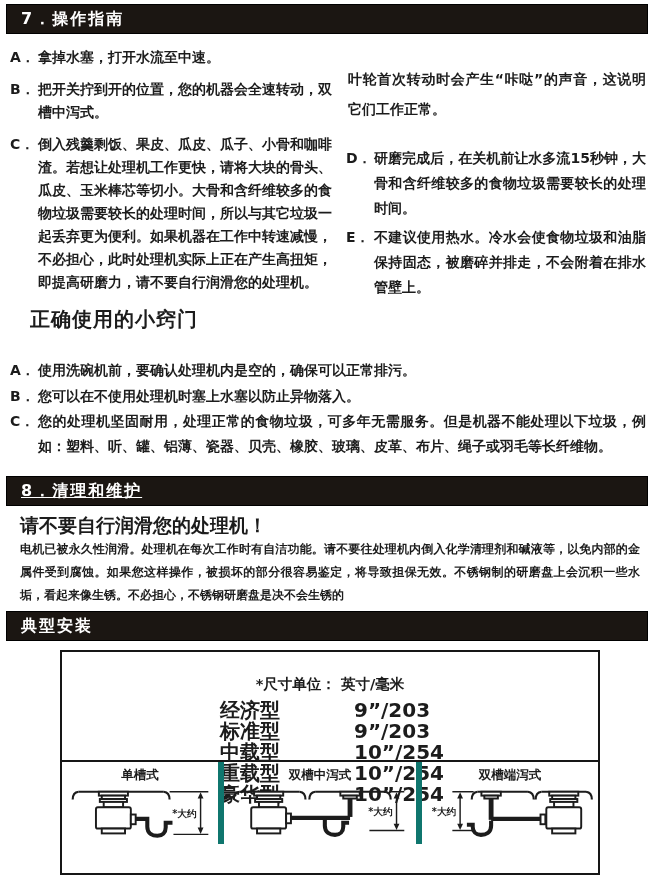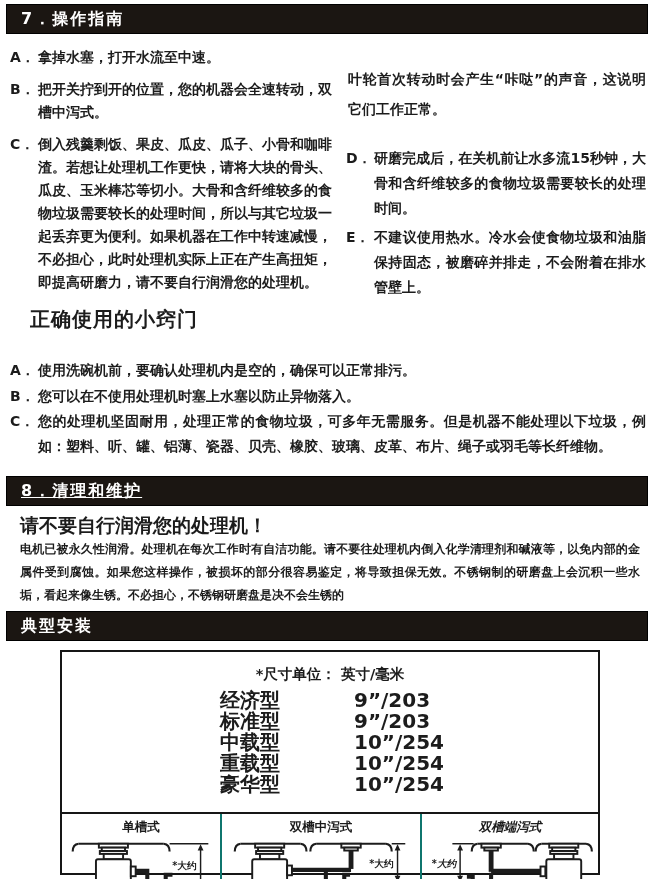--- a/index.html
+++ b/index.html
@@ -47,33 +47,33 @@
   .body8 { position:absolute; top:538px; left:20px; width:620px;
            font-size:12px; line-height:23px; text-align:justify; }
 
   
   .install-box {
     position:absolute; top:650px; left:60px;
     width:540px; height:225px;
     border:2px solid #161616; box-sizing:border-box;
     background:#fff;
   }
-  .size-table { height:160px; box-sizing:border-box; }
+  .size-table { height:98px; box-sizing:border-box;margin-top:10px; }
   .unit-header { text-align:center; font-size:14.5px; padding-top:13px; }
   .size-rows { margin:6px 0 0 158px; width:206px; font-size:20px; }
   .size-row { display:flex; justify-content:space-between; line-height:21px; }
   .size-row .model { text-align:left; }
   .size-row .size  { width:72px; text-align:center; }
 
   .panels { display:flex; border-top:2px solid #161616; height:82px; }
-  .panel { border-right:2px solid #0f766e; box-sizing:border-box; }
+  .panel { border-right:6px solid #0f766e; box-sizing:border-box; }
   .panel:last-child { border-right:none; }
   .panel.p1 { width:162px; }
   .panel.p2 { width:214px; }
-  .panel.p3 { width:180px;font-style:italic; }
+  .panel.p3 { width:180px; }
   .panel-label { text-align:center; font-size:12.5px; padding-top:5px; }
   svg.diagram { display:block; margin:0 auto; }
   svg.diagram .pipe   { fill:none; stroke:#1c1c1c; }
   svg.diagram .part   { fill:#ffffff; stroke:#1c1c1c; stroke-width:2; }
   svg.diagram .thin   { fill:none; stroke:#1c1c1c; stroke-width:1.5; }
   svg.diagram .arrow  { fill:#1c1c1c; stroke:none; }
   svg.diagram text    { font-family:"DejaVu Sans", sans-serif; font-size:10px; font-weight:bold; fill:#1c1c1c; }
 </style>
 </head>
 <body>

